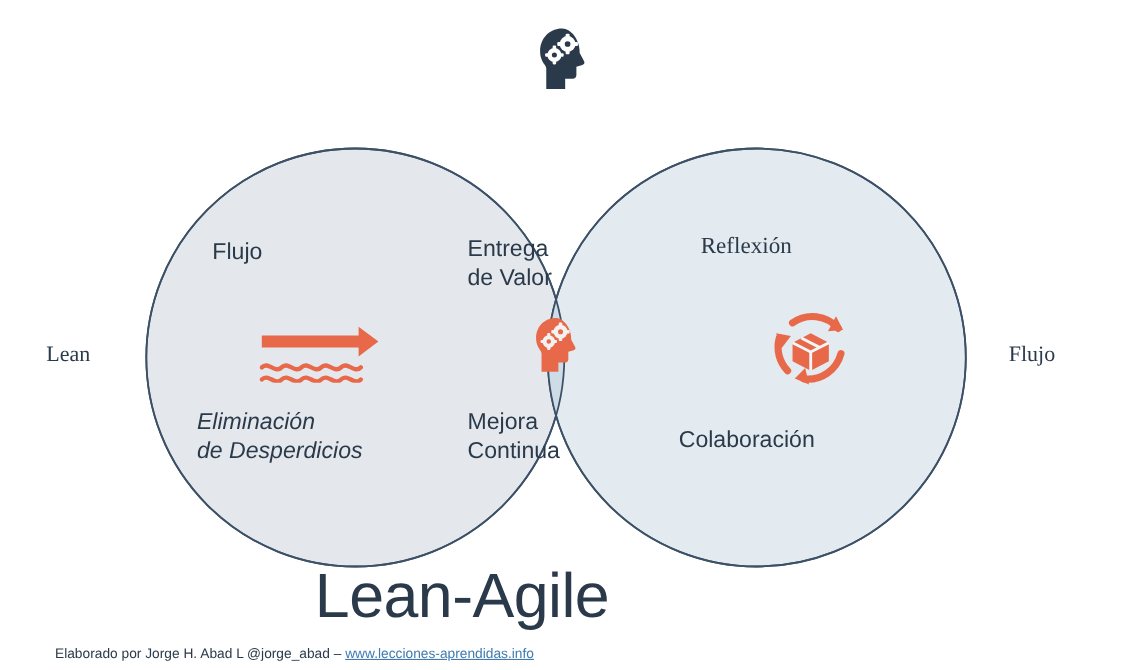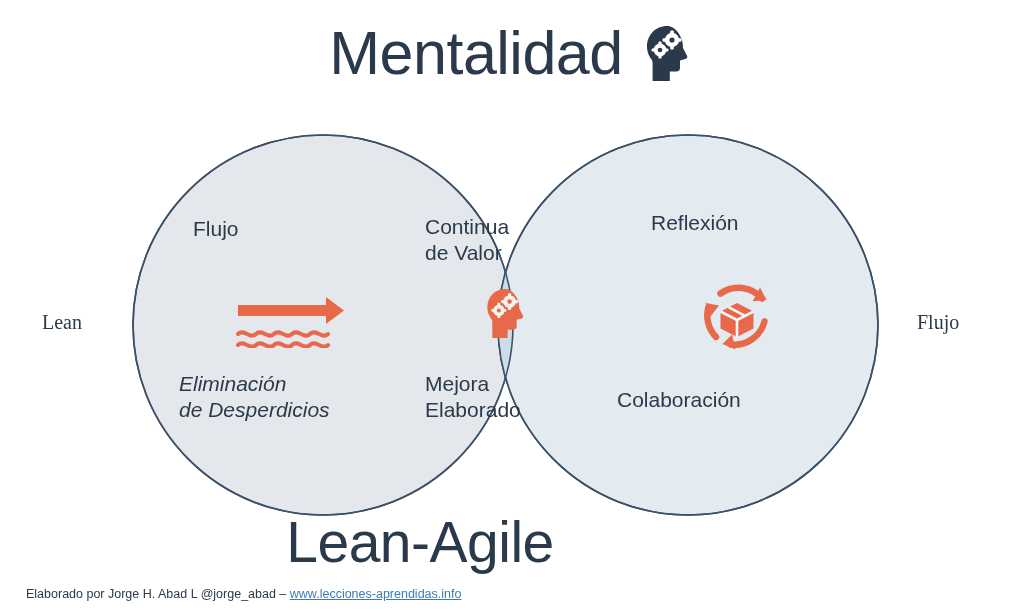--- a/index.html
+++ b/index.html
@@ -69,21 +69,21 @@
     line-height: 1.25;
     white-space: pre-line;
   }
   .zone-top  { font-size: 21px; }
   .zone-bot  { font-size: 21px; }
 
   #left-top     { left: 193px; top: 216px; width: 262px; }
   #left-bottom  { left: 179px; top: 371px; width: 312px; font-style: italic; }
   #center-top   { left: 425px; top: 214px; width: 162px; }
   #center-bottom{ left: 425px; top: 371px; width: 162px; }
-  #right-top    { left: 651px; top: 210px; width: 206px; }
+  #right-top    { left: 637px; top: 210px; width: 206px; font-family: Liberation Serif, serif; }
   #right-bottom { left: 617px; top: 387px; width: 246px; }
 
   
   .icon-holder {
     position: absolute;
   }
   #flow-icon-holder   { left: 236px; top: 293px; width: 112px; height: 55px; }
   #value-icon-holder  { left: 482px; top: 286px; width: 48px; height: 56px; }
   #iterate-icon-holder{ left: 700px; top: 281px; width: 74px; height: 72px; }
 
@@ -97,36 +97,35 @@
     font-size: 57px;
     font-weight: 400;
     letter-spacing: -0.5px;
     color: #2b3a4a;
     line-height: 1;
   }
 
   
   #footer {
     position: absolute;
-    left: 26px;
+    left: 50px;
     top: 587px;
     font-size: 12.5px;
     color: #2b3a4a;
     white-space: nowrap;
   }
   #footer-link {
     color: #3f7bb0;
     text-decoration: underline;
   }
 </style>
 </head>
 <body>
 
 <div id="title-block">
-  <div id="page-title">Mentalidad</div>
   <svg id="title-head-icon" viewBox="0 0 54 60">
     <path d="M26 2C14.5 2 6 11 6 22.5c0 6 2.2 9.5 4 12.2 1.1 1.6 1.6 2.6 1.6 4.1V57h17.2v-9.4h6.6c2.2 0 3.6-1.5 3.6-3.5v-7.5l5.4-1.6c1.7-.5 2.4-1.8 1.6-3.3l-4-7.6c.4-11.3-7.6-22.1-16-22.1z" fill="#2b3a4a"></path>
     <circle cx="31" cy="16" r="7.2" fill="#ffffff"></circle>
     <circle cx="31" cy="16" r="2.6" fill="#2b3a4a"></circle>
     <circle cx="19" cy="26" r="6.4" fill="#ffffff"></circle>
     <circle cx="19" cy="26" r="2.3" fill="#2b3a4a"></circle>
     <g fill="#ffffff">
       <rect x="29.2" y="6.6" width="3.6" height="4" rx="1"></rect>
       <rect x="29.2" y="21.4" width="3.6" height="4" rx="1"></rect>
       <rect x="21.6" y="14.2" width="4" height="3.6" rx="1"></rect>
@@ -155,25 +154,25 @@
 </svg>
 
 <div class="side-label" id="label-lean">Lean</div>
 <div class="side-label" id="label-agile">Flujo</div>
 
 <div class="zone zone-top" id="left-top">Flujo</div>
 
 <div class="zone zone-bot" id="left-bottom">Eliminación
 de Desperdicios</div>
 
-<div class="zone zone-top" id="center-top">Continua
+<div class="zone zone-top" id="center-top">Entrega
 de Valor</div>
 
 <div class="zone zone-bot" id="center-bottom">Mejora
-Elaborado</div>
+Continua</div>
 
 <div class="zone zone-top" id="right-top">Reflexión</div>
 
 <div class="zone zone-bot" id="right-bottom">Colaboración</div>
 
 <div class="icon-holder" id="flow-icon-holder">
   <svg width="112" height="55" viewBox="0 0 112 55">
     <path d="M2 12h88V4l18 13.5L90 31v-8H2z" fill="#e8694a"></path>
     <path d="M2 41c6-6 12 6 18 0s12 6 18 0 12 6 18 0 12 6 18 0 12 6 18 0" fill="none" stroke="#e8694a" stroke-width="4" stroke-linecap="round"></path>
     <path d="M2 52c6-6 12 6 18 0s12 6 18 0 12 6 18 0 12 6 18 0 12 6 18 0" fill="none" stroke="#e8694a" stroke-width="4" stroke-linecap="round"></path>

